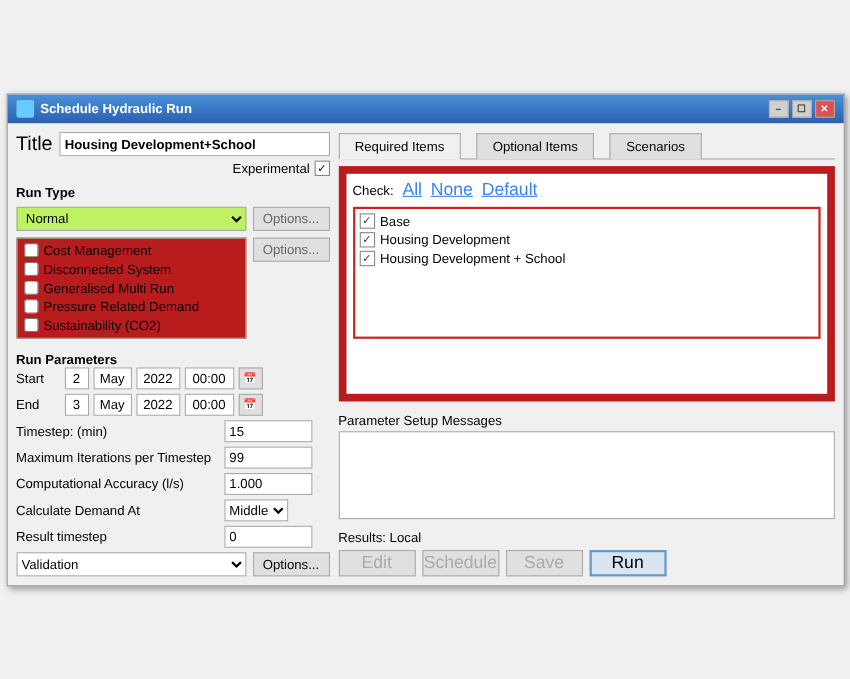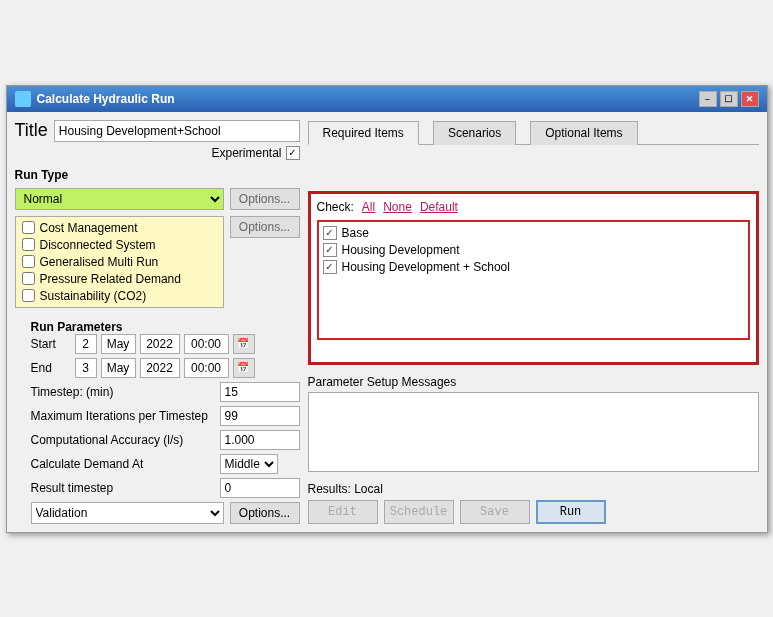--- a/index.html
+++ b/index.html
@@ -82,20 +82,21 @@
       font-size: 18px;
       min-width: 30px;
     }
     .form-input {
       flex: 1;
       height: 22px;
       border: 1px solid #aaa;
       background: white;
       padding: 2px 4px;
       font-size: 12px;
+      font-weight: bold;
     }
 
     .experimental-row {
       display: flex;
       align-items: flex-end;
       justify-content: flex-end;
       gap: 4px;
       margin-top: -2px;
     }
     .experimental-label {
@@ -138,42 +139,41 @@
       height: 22px;
       background: #e0e0e0;
       border: 1px solid #aaa;
       font-size: 12px;
       cursor: pointer;
       color: #666;
     }
 
     .checkboxes-panel {
       border: 1px solid #aaa;
-      background: #fef9c3;
+      background: #b91c1c;
       padding: 4px 6px;
       min-height: 80px;
       display: flex;
       flex-direction: column;
       gap: 3px;
     }
     .checkbox-row {
       display: flex;
       align-items: center;
       gap: 5px;
       font-size: 12px;
       cursor: pointer;
     }
     .checkbox-row input[type="checkbox"] {
       cursor: pointer;
     }
 
     
     .run-params-section {
       margin-top: 4px;
-      margin-left: 16px;
     }
     .param-row {
       display: flex;
       align-items: center;
       margin-bottom: 4px;
       gap: 4px;
     }
     .param-label {
       font-size: 12px;
       width: 185px;
@@ -296,39 +296,38 @@
       position: relative;
       top: 1px;
     }
     .tab.active {
       background: #f0f0f0;
       border-bottom: 1px solid #f0f0f0;
       z-index: 1;
     }
 
     .tab-content {
-      border: 3px solid #b91c1c;
+      border: 7px solid #b91c1c;
       padding: 6px;
       background: white;
       flex: 1;
-      margin-top: 40px;
     }
 
     .check-row {
       display: flex;
       align-items: center;
       gap: 8px;
       margin-bottom: 6px;
       font-size: 12px;
     }
     .check-link {
-      color: #be185d;
+      color: #3b82f6;
       cursor: pointer;
       text-decoration: underline;
-      font-size: 12px;
+      font-size: 16px;
     }
 
     .scenarios-list {
       border: 2px solid #cc2222;
       padding: 4px;
       display: flex;
       flex-direction: column;
       gap: 3px;
       min-height: 120px;
     }
@@ -373,39 +372,38 @@
     }
     .results-buttons {
       display: flex;
       gap: 6px;
     }
     .result-btn {
       min-width: 70px;
       height: 24px;
       background: #e0e0e0;
       border: 1px solid #aaa;
-      font-size: 12px;
-      cursor: pointer;
-      font-family: Liberation Mono, monospace;
+      font-size: 16px;
+      cursor: pointer;
     }
     .result-btn:disabled { color: #aaa; cursor: default; }
     .result-btn.active {
       background: #d8e4f0;
       border: 2px solid #6699cc;
     }
   </style>
 </head>
 <body>
 
 <div class="window">
 
   <div class="title-bar">
     <div class="title-bar-left">
       <span class="title-bar-icon"></span>
-      <span>Calculate Hydraulic Run</span>
+      <span>Schedule Hydraulic Run</span>
     </div>
     <div class="title-bar-controls">
       <div class="tb-btn">–</div>
       <div class="tb-btn">☐</div>
       <div class="tb-btn close">✕</div>
     </div>
   </div>
 
   <div class="content">
 
@@ -516,22 +514,22 @@
           </select>
           <button class="options-btn-bottom">Options...</button>
         </div>
       </div>
     </div>
 
     <div class="right-panel">
 
       <div class="tabs-bar">
         <div class="tab active">Required Items</div>
+        <div class="tab">Optional Items</div>
         <div class="tab">Scenarios</div>
-        <div class="tab">Optional Items</div>
       </div>
 
       <div class="tab-content">
 
         <div class="check-row">
           <span>Check:</span>
           <span class="check-link">All</span>
           <span class="check-link">None</span>
           <span class="check-link">Default</span>
         </div>

